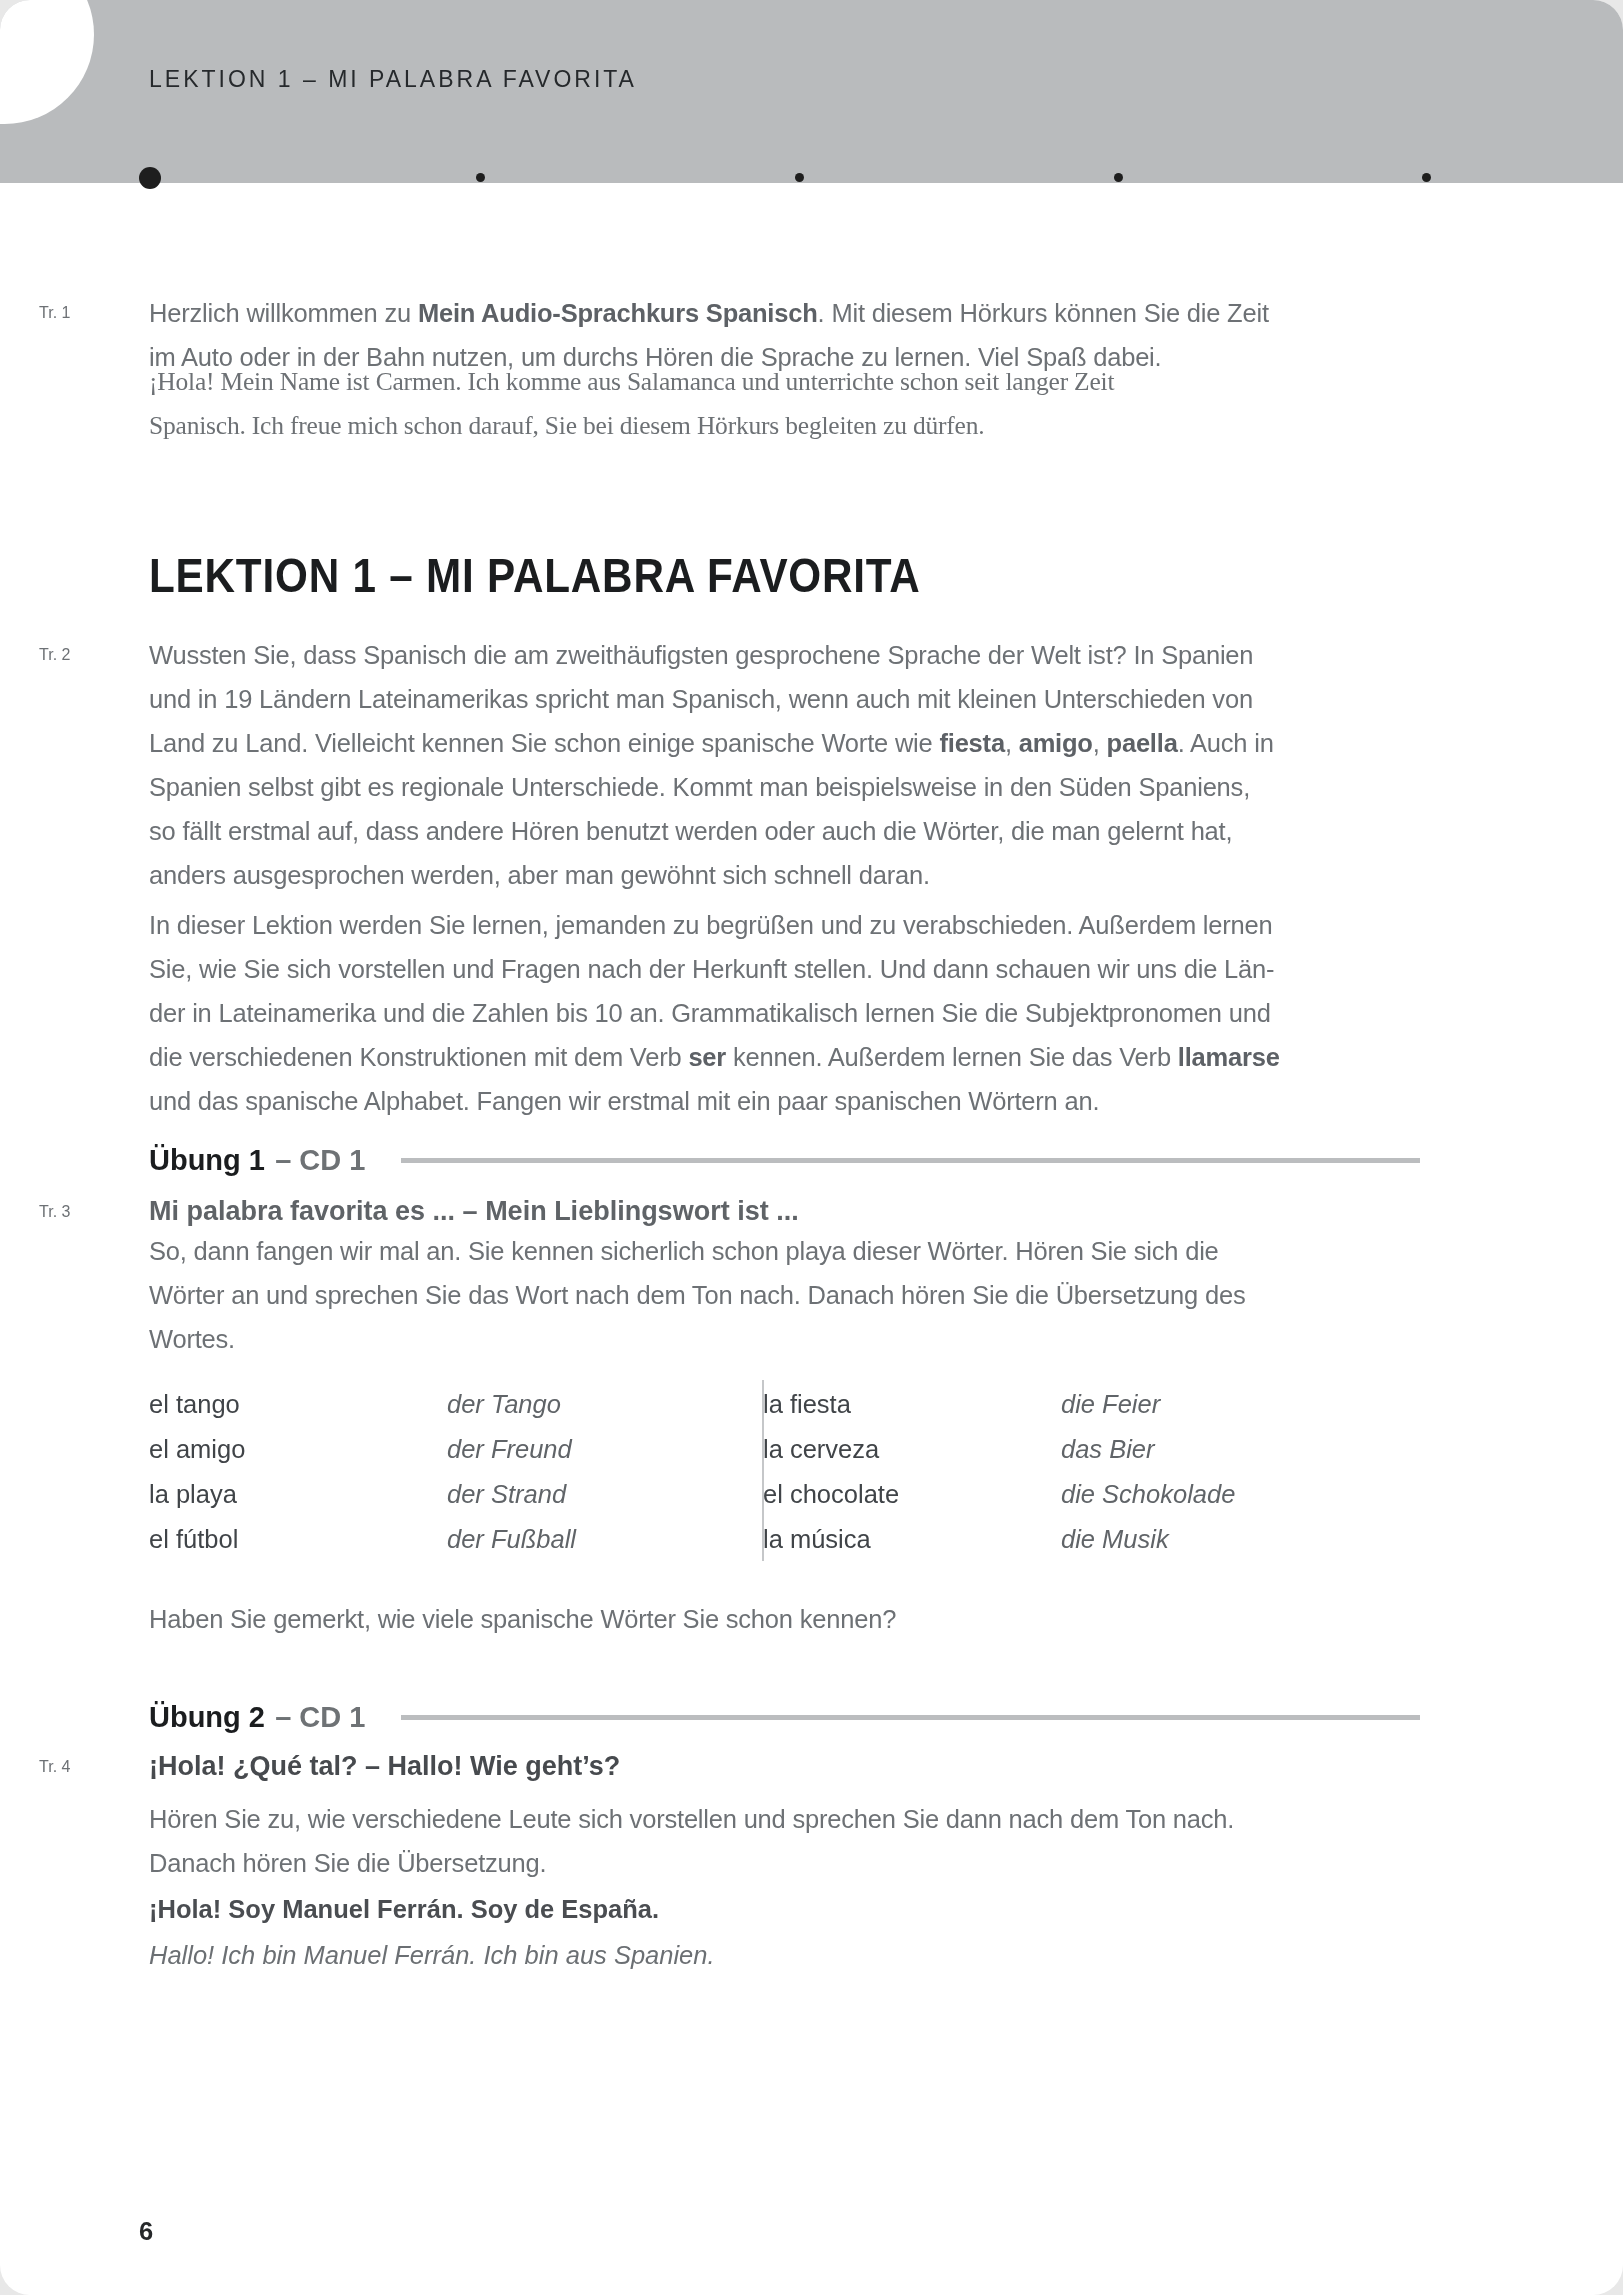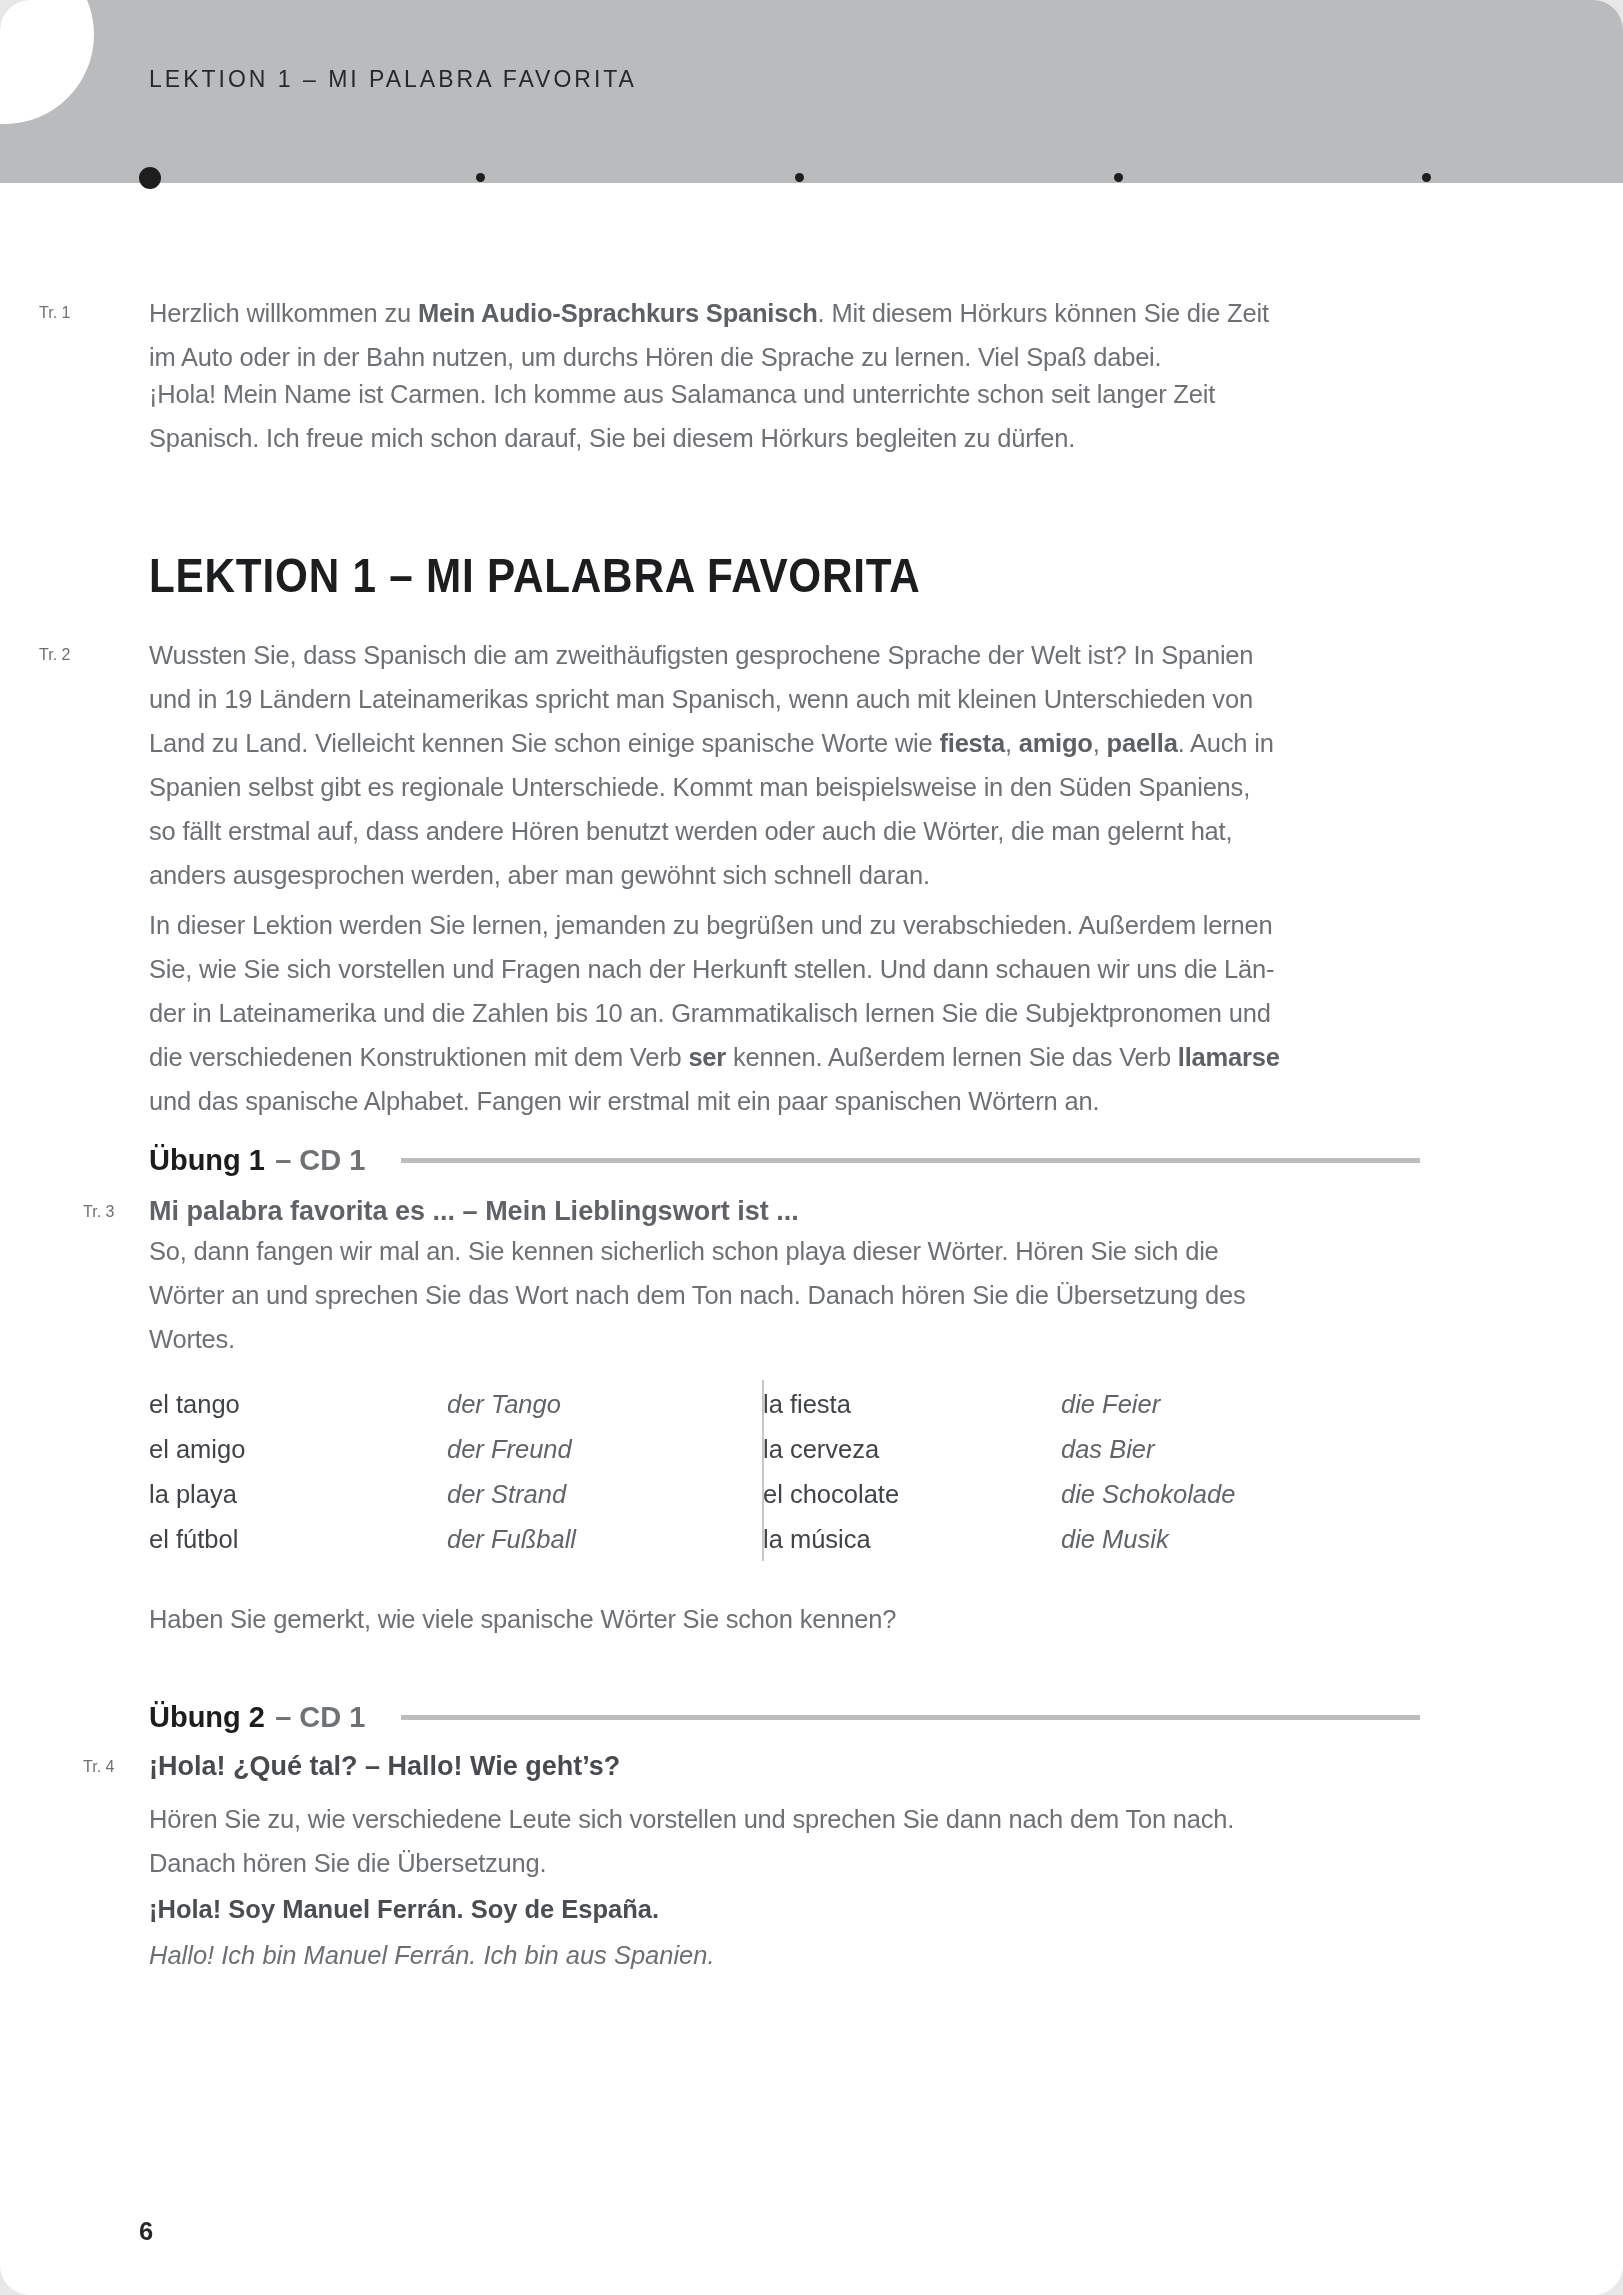--- a/index.html
+++ b/index.html
@@ -29,21 +29,21 @@
     font-size:48px;font-weight:700;letter-spacing:0.9px;color:#1b1d1f;white-space:nowrap;}
 
   
   .ub-row{position:absolute;left:149px;width:1271px;height:39px;display:flex;align-items:center;}
   .ub-title{font-size:29px;font-weight:700;color:#1b1d1f;line-height:39px;white-space:pre;}
   .ub-cd{font-size:29px;font-weight:700;color:#6e7275;line-height:39px;margin-left:10.2px;white-space:pre;}
   .ub-rule{flex:1;height:4.3px;background:#bbbdbf;margin-left:36px;}
 
   
   .sub-row{position:absolute;left:0;width:1623px;padding-left:149px;box-sizing:border-box;height:39px;}
-  .sub-row .tr-label{height:39px;line-height:39px;margin-left:44px;}
+  .sub-row .tr-label{height:39px;line-height:39px;}
   .subtitle{font-size:27px;font-weight:700;line-height:39px;white-space:nowrap;}
   .subtitle.gray{color:#5f6367;}
   .subtitle.dark{color:#474a4e;}
 
   
   .vocab{position:absolute;left:149px;top:1382px;width:1271px;display:grid;
     grid-template-columns:298px 316px 298px 317px;grid-auto-rows:45px;}
   .vocab .es{font-size:25.5px;color:#404448;line-height:45px;white-space:nowrap;}
   .vocab .de{font-size:25.5px;font-style:italic;color:#606468;line-height:45px;white-space:nowrap;}
   .vocab-divider{position:absolute;left:762px;top:1380px;width:1.7px;height:181px;background:#c5c7c9;}
@@ -69,21 +69,21 @@
   <div class="dot dot-s3"></div>
   <div class="dot dot-s4"></div>
 
   <div class="block" style="top:291px;">
     <span class="tr-label">Tr. 1</span>
     <div>
         <div class="tline"><span>Herzlich willkommen zu </span><span class="bseg">Mein Audio-Sprachkurs Spanisch</span><span>. Mit diesem Hörkurs können Sie die Zeit</span></div>
         <div class="tline"><span>im Auto oder in der Bahn nutzen, um durchs Hören die Sprache zu lernen. Viel Spaß dabei.</span></div>
       </div>
   </div>
-  <div class="block" style="top:372px;">
+  <div class="block" style="top:360px;font-family:Liberation Serif, serif;">
     <div>
         <div class="tline"><span>¡Hola! Mein Name ist Carmen. Ich komme aus Salamanca und unterrichte schon seit langer Zeit</span></div>
         <div class="tline"><span>Spanisch. Ich freue mich schon darauf, Sie bei diesem Hörkurs begleiten zu dürfen.</span></div>
       </div>
   </div>
 
   <div class="main-heading">
     <span>LEKTION 1 – MI PALABRA FAVORITA</span>
   </div>
 

